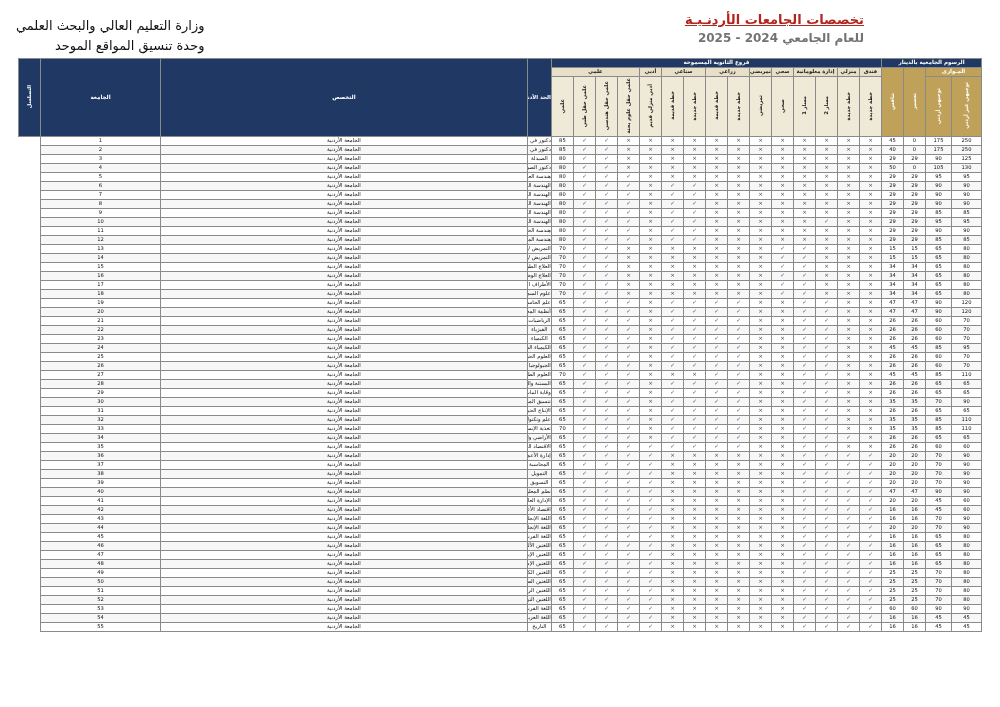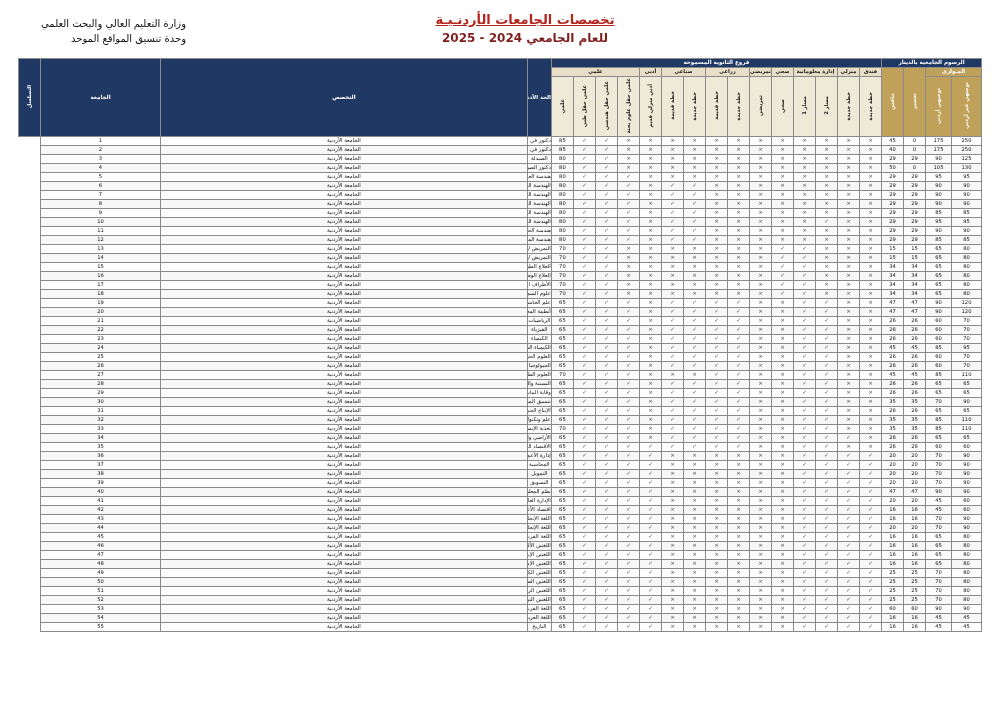--- a/index.html
+++ b/index.html
@@ -16,40 +16,40 @@
     background: #fff;
   }
   
   .hdr {
     display: flex;
     justify-content: space-between;
     align-items: flex-start;
     padding: 12px 16px 0 16px;
   }
   .hdr-title {
-    text-align: center;
+    text-align: right;
     flex: 1;
     margin-right: 120px;
   }
   .hdr-title .t1 {
     color: #b3261e;
     font-weight: bold;
     font-size: 13px;
     letter-spacing: .5px;
     text-decoration: underline;
   }
   .hdr-title .t2 {
-    color: #7f1d1d;
+    color: #737373;
     font-weight: bold;
     font-size: 12px;
     margin-top: 4px;
   }
   .hdr-right {
     text-align: right;
-    font-size: 10px;
+    font-size: 13px;
     line-height: 1.5;
     color: #111;
     min-width: 170px;
     padding-top: 4px;
   }
   
   .tbl-wrap {
     position: absolute;
     top: 58px; left: 18px; right: 18px;
   }

